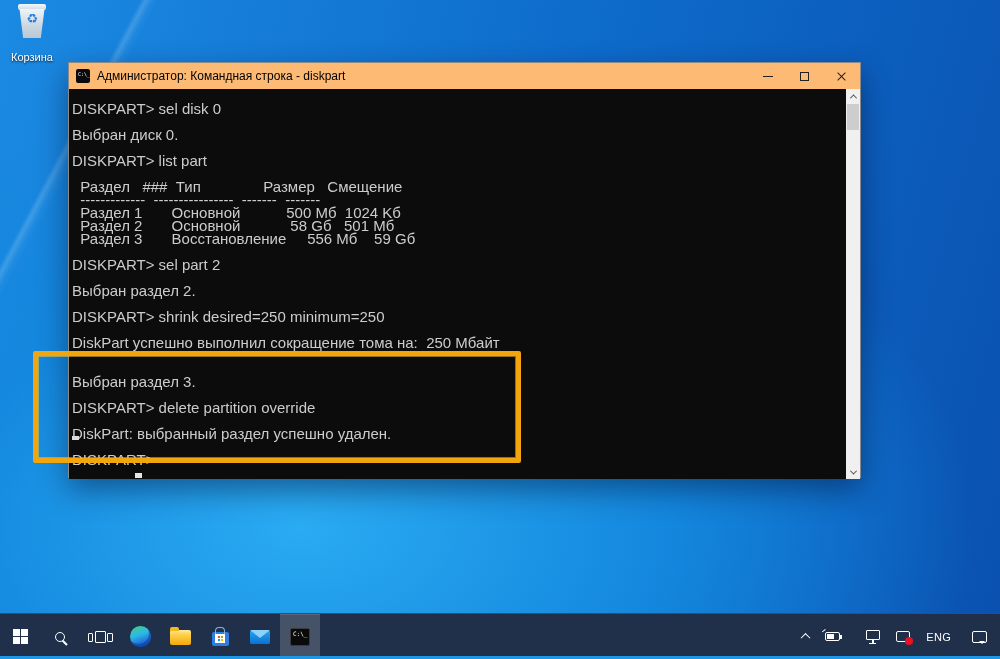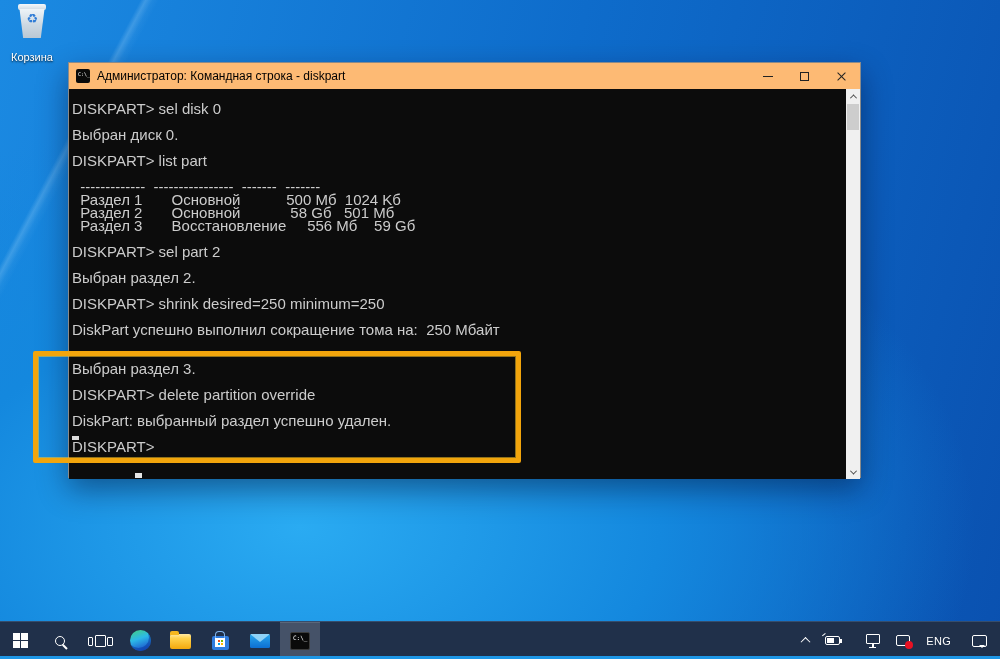--- a/index.html
+++ b/index.html
@@ -69,21 +69,21 @@
   .sb-up .sb-chev{ transform:rotate(-45deg) translate(-1px,1px); }
   .sb-down .sb-chev{ transform:rotate(135deg) translate(-1px,1px); }
   .sb-thumb{ position:absolute; left:1px; top:15px; width:12px; height:26px; background:#cdcdcd; }
 
   
   .highlight{ position:absolute; left:33px; top:351px; width:488px; height:112px;
               border:5px solid #f2a50c; border-radius:2px; pointer-events:none;
               box-shadow:inset 0 0 0 1px rgba(255,200,40,.55); }
 
   
-  .taskbar{ position:absolute; left:0; bottom:0; width:1000px; height:38px; background:#20304a;
+  .taskbar{ position:absolute; left:0; bottom:0; width:1000px; height:46px; background:#20304a;
             border-top:1px solid rgba(120,165,210,.25); display:flex; align-items:stretch; }
   .taskbar::after{ content:''; position:absolute; left:0; bottom:0; width:100%; height:3px;
                    background:#1e97e6; }
   .tb-btn{ width:40px; display:flex; align-items:center; justify-content:center; position:relative; }
   .tb-btn.active{ background:rgba(255,255,255,.17); box-shadow:inset 0 1px 0 rgba(255,255,255,.12); }
 
   .win-logo{ display:grid; grid-template-columns:7px 7px; grid-template-rows:7px 7px; gap:1px; }
   .win-logo span{ background:#fff; }
 
   .search-glyph{ position:relative; width:10px; height:10px; border:1.6px solid #fff;
@@ -186,20 +186,21 @@
     </div>
 
     <div class="console">
       <div>
           <div class="console-line">DISKPART&gt; sel disk 0</div>
           <div class="console-line"></div>
           <div class="console-line">Выбран диск 0.</div>
           <div class="console-line"></div>
           <div class="console-line">DISKPART&gt; list part</div>
           <div class="console-line"></div>
+          <div class="console-line">  Раздел   ###  Тип               Размер   Смещение</div>
           <div class="console-line">  -------------  ----------------  -------  -------</div>
           <div class="console-line">  Раздел 1       Основной           500 Mб  1024 Kб</div>
           <div class="console-line">  Раздел 2       Основной            58 Gб   501 Mб</div>
           <div class="console-line">  Раздел 3       Восстановление     556 Mб    59 Gб</div>
           <div class="console-line"></div>
           <div class="console-line">DISKPART&gt; sel part 2</div>
           <div class="console-line"></div>
           <div class="console-line">Выбран раздел 2.</div>
           <div class="console-line"></div>
           <div class="console-line">DISKPART&gt; shrink desired=250 minimum=250</div>

